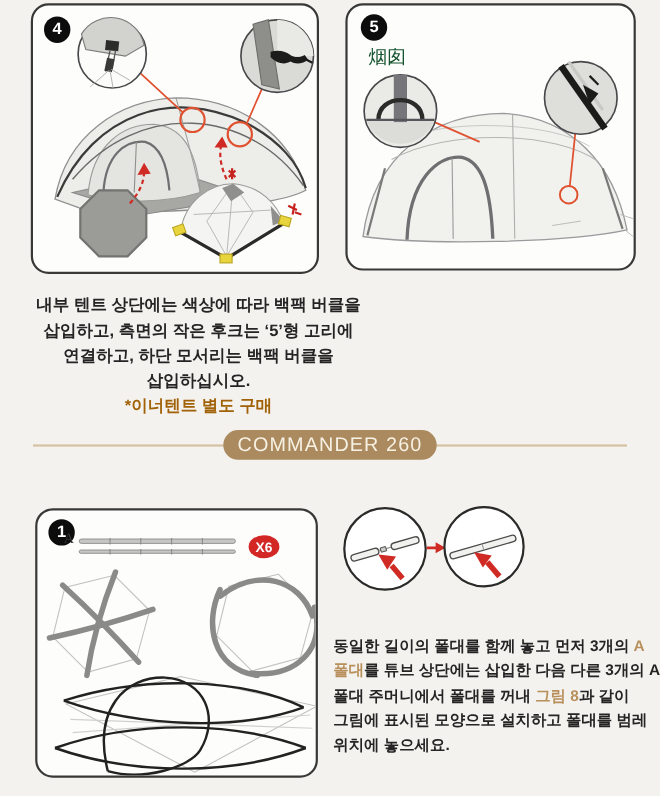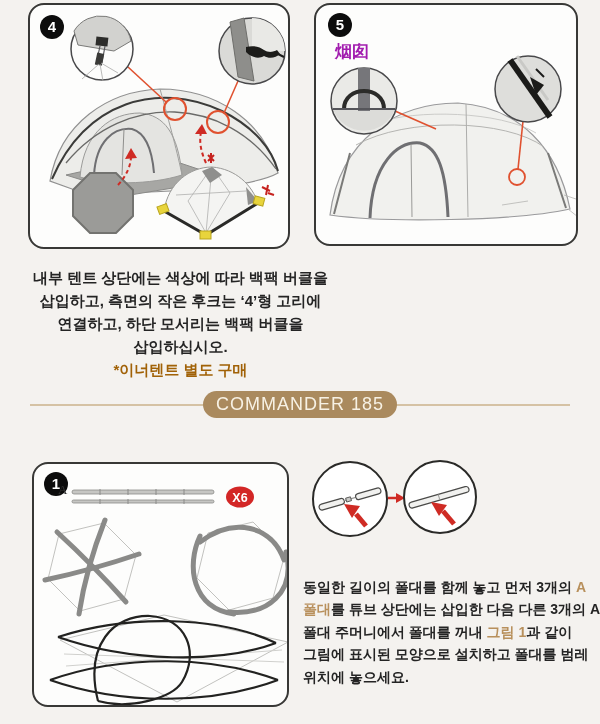--- a/index.html
+++ b/index.html
@@ -11,21 +11,21 @@
 
   .step-badge{position:absolute;width:24px;height:24px;border-radius:50%;background:#0c0c0c;color:#ffffff;
     font-weight:700;font-size:15px;line-height:24px;text-align:center;z-index:3;}
 
   .caption{position:absolute;color:#242424;font-weight:700;}
   .caption .ln{font-size:15px;line-height:23px;white-space:nowrap;}
   .caption .ln.sm{font-size:14px;line-height:22.4px;}
   .tan{color:#b8905c;}
   .note{color:#a16207;}
 
-  .chimney-label{position:absolute;font-weight:700;font-size:17px;color:#a21caf;z-index:3;
+  .chimney-label{position:absolute;font-weight:400;font-size:17px;color:#14532d;z-index:3;
     font-family:"DejaVu Sans","Liberation Sans",sans-serif;}
 
   .divider-line{position:absolute;left:30px;top:404px;width:540px;height:2px;background:#d5c2a4;}
   .divider-pill{position:absolute;left:203px;top:391px;width:194px;height:27px;border-radius:14px;
     background:#aa8a5e;color:#f7f1e4;font-size:18px;line-height:27px;text-align:center;letter-spacing:1px;z-index:2;}
 
   .pole-label{position:absolute;font-family:"Liberation Serif","DejaVu Serif",serif;font-size:13px;color:#333;z-index:3;}
 </style>
 </head>
 <body>
@@ -129,29 +129,29 @@
         <path d="M201,51 L232,95" stroke="#c9c9c6" stroke-width="3"></path>
         <path d="M194,55 L234,112" stroke="#1b1b19" stroke-width="6"></path>
         <polygon points="214,72 228,80 220,90" fill="#1b1b19"></polygon>
         <path d="M220,64 L228,72" stroke="#1b1b19" stroke-width="2"></path>
       </g>
     </svg>
   </section>
 
   <div class="caption" style="left:33px;top:266px;text-align:center;">
     <div class="ln">내부 텐트 상단에는 색상에 따라 백팩 버클을</div>
-    <div class="ln">삽입하고, 측면의 작은 후크는 ‘4’형 고리에</div>
+    <div class="ln">삽입하고, 측면의 작은 후크는 ‘5’형 고리에</div>
     <div class="ln">연결하고, 하단 모서리는 백팩 버클을</div>
     <div class="ln">삽입하십시오.</div>
     <div class="ln note">*이너텐트 별도 구매</div>
   </div>
 
 
   <div class="divider-line"></div>
-  <div class="divider-pill">COMMANDER 185</div>
+  <div class="divider-pill">COMMANDER 260</div>
 
   <section class="panel" style="left:32px;top:462px;width:257px;height:245px;">
     <div class="step-badge" style="left:10px;top:8px;">
       <span>1</span>
     </div>
     <div class="pole-label" style="left:24px;top:18px;">A</div>
     <svg width="253" height="241" viewBox="0 0 253 241">
 
       <g>
         <rect x="38" y="26" width="142" height="4" rx="2" fill="#c6c6c3" stroke="#8a8a88" stroke-width="0.8"></rect>
@@ -214,18 +214,18 @@
         <path d="M139,42 L139,48" stroke="#9a9a98" stroke-width="1"></path>
       </g>
       <path d="M154,72 L143,59" stroke="#cf2b24" stroke-width="5"></path>
       <polygon points="131,50 147,53 139,64" fill="#cf2b24"></polygon>
     </g>
   </svg>
 
   <div class="caption" style="left:303px;top:576px;">
     <div class="ln sm"><span>동일한 길이의 폴대를 함께 놓고 먼저 3개의 </span><span class="tan">A</span></div>
     <div class="ln sm"><span class="tan">폴대</span><span>를 튜브 상단에는 삽입한 다음 다른 3개의 A</span></div>
-    <div class="ln sm"><span>폴대 주머니에서 폴대를 꺼내 </span><span class="tan">그림 1</span><span>과 같이</span></div>
+    <div class="ln sm"><span>폴대 주머니에서 폴대를 꺼내 </span><span class="tan">그림 8</span><span>과 같이</span></div>
     <div class="ln sm">그림에 표시된 모양으로 설치하고 폴대를 범레</div>
     <div class="ln sm">위치에 놓으세요.</div>
   </div>
 
 </div>
 
 </body></html>

